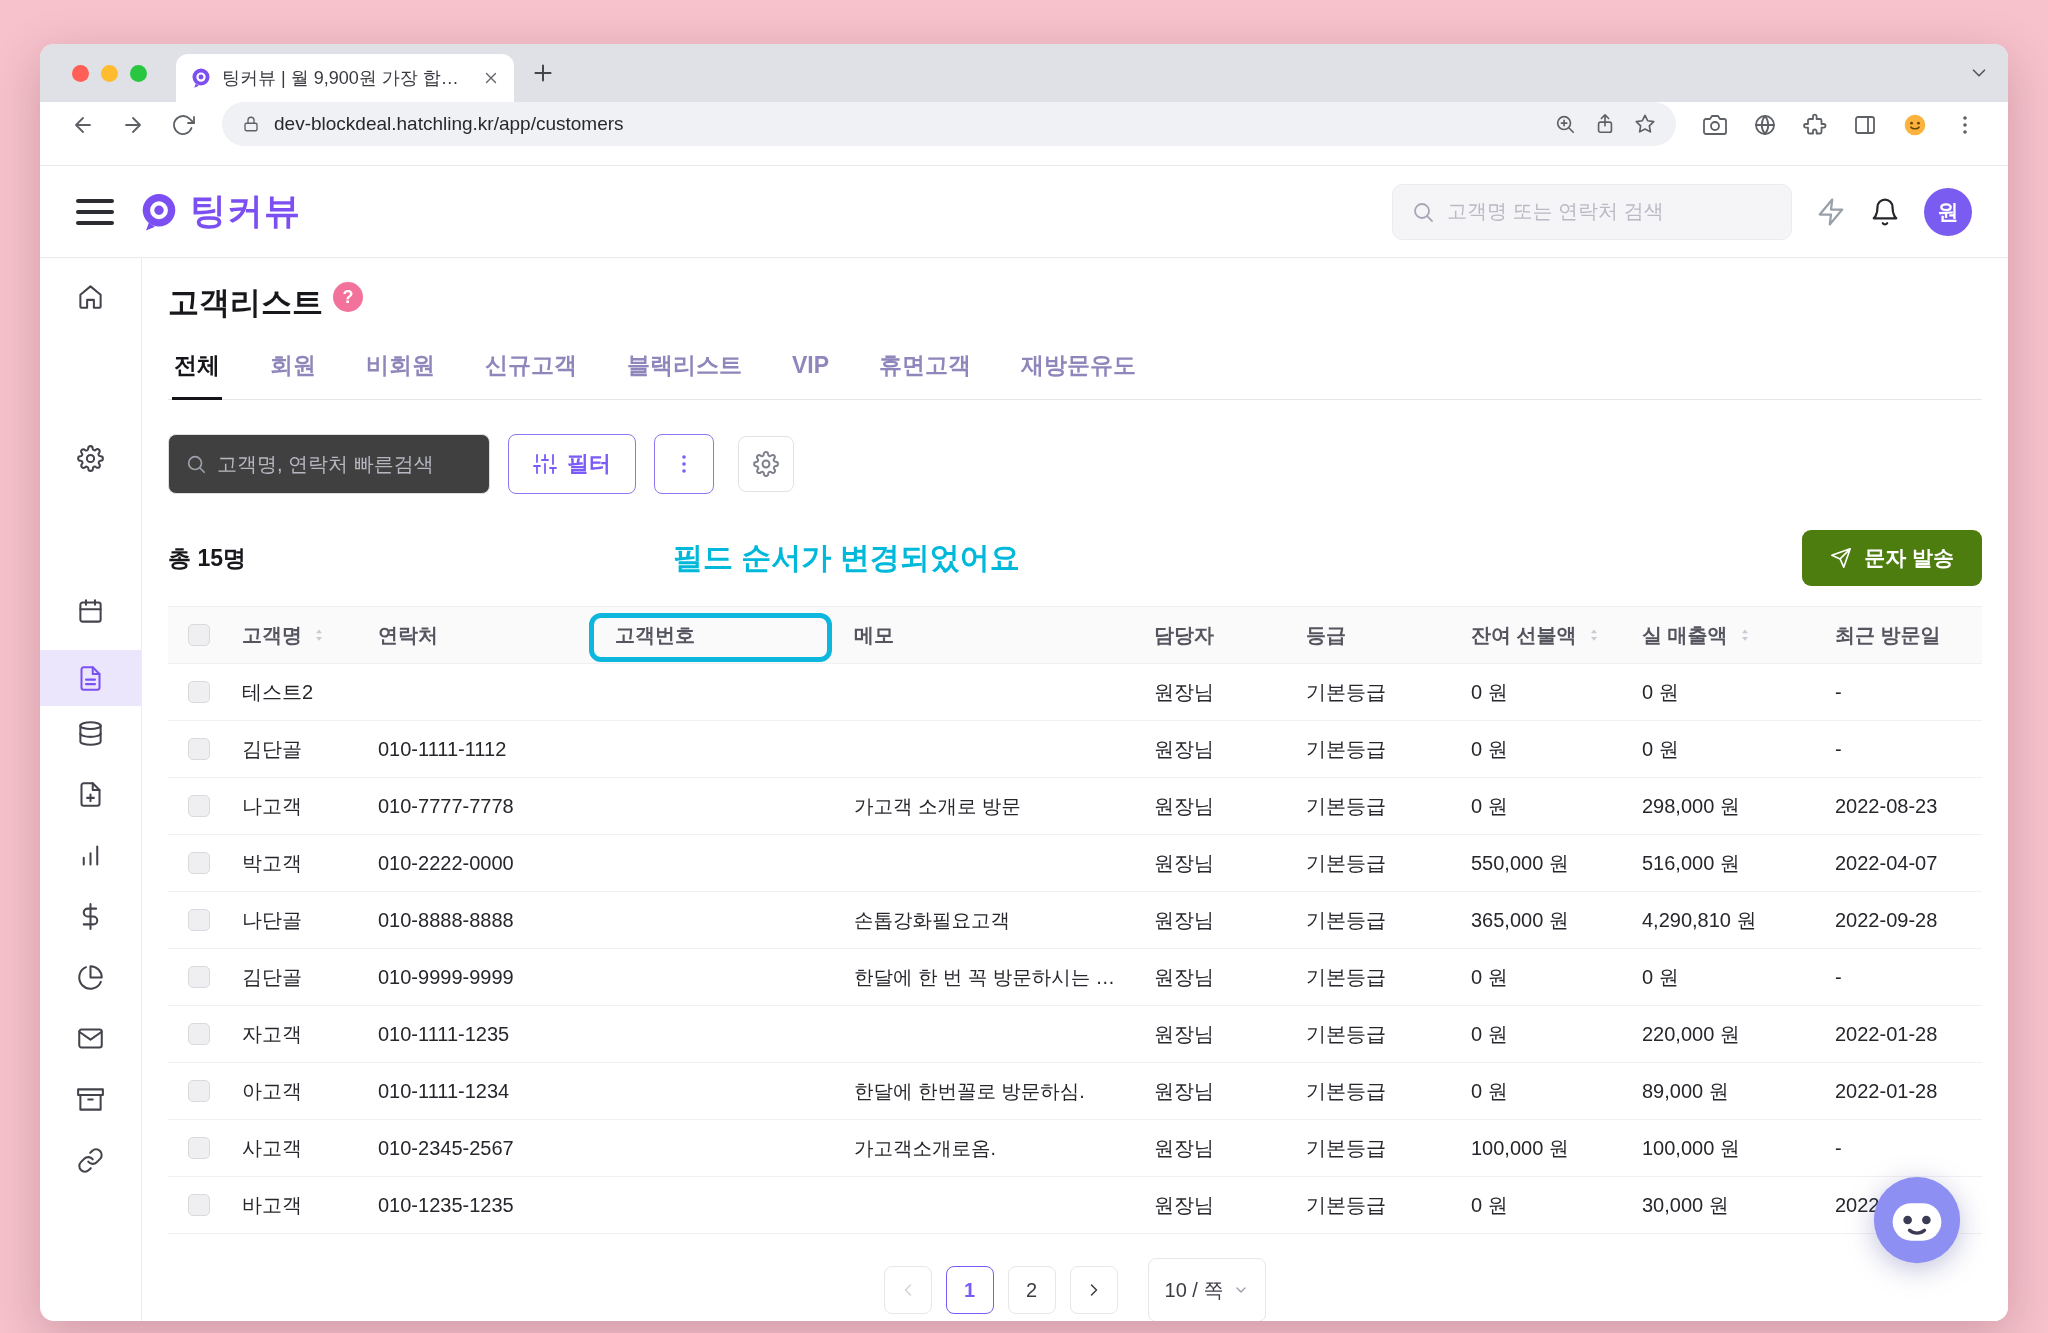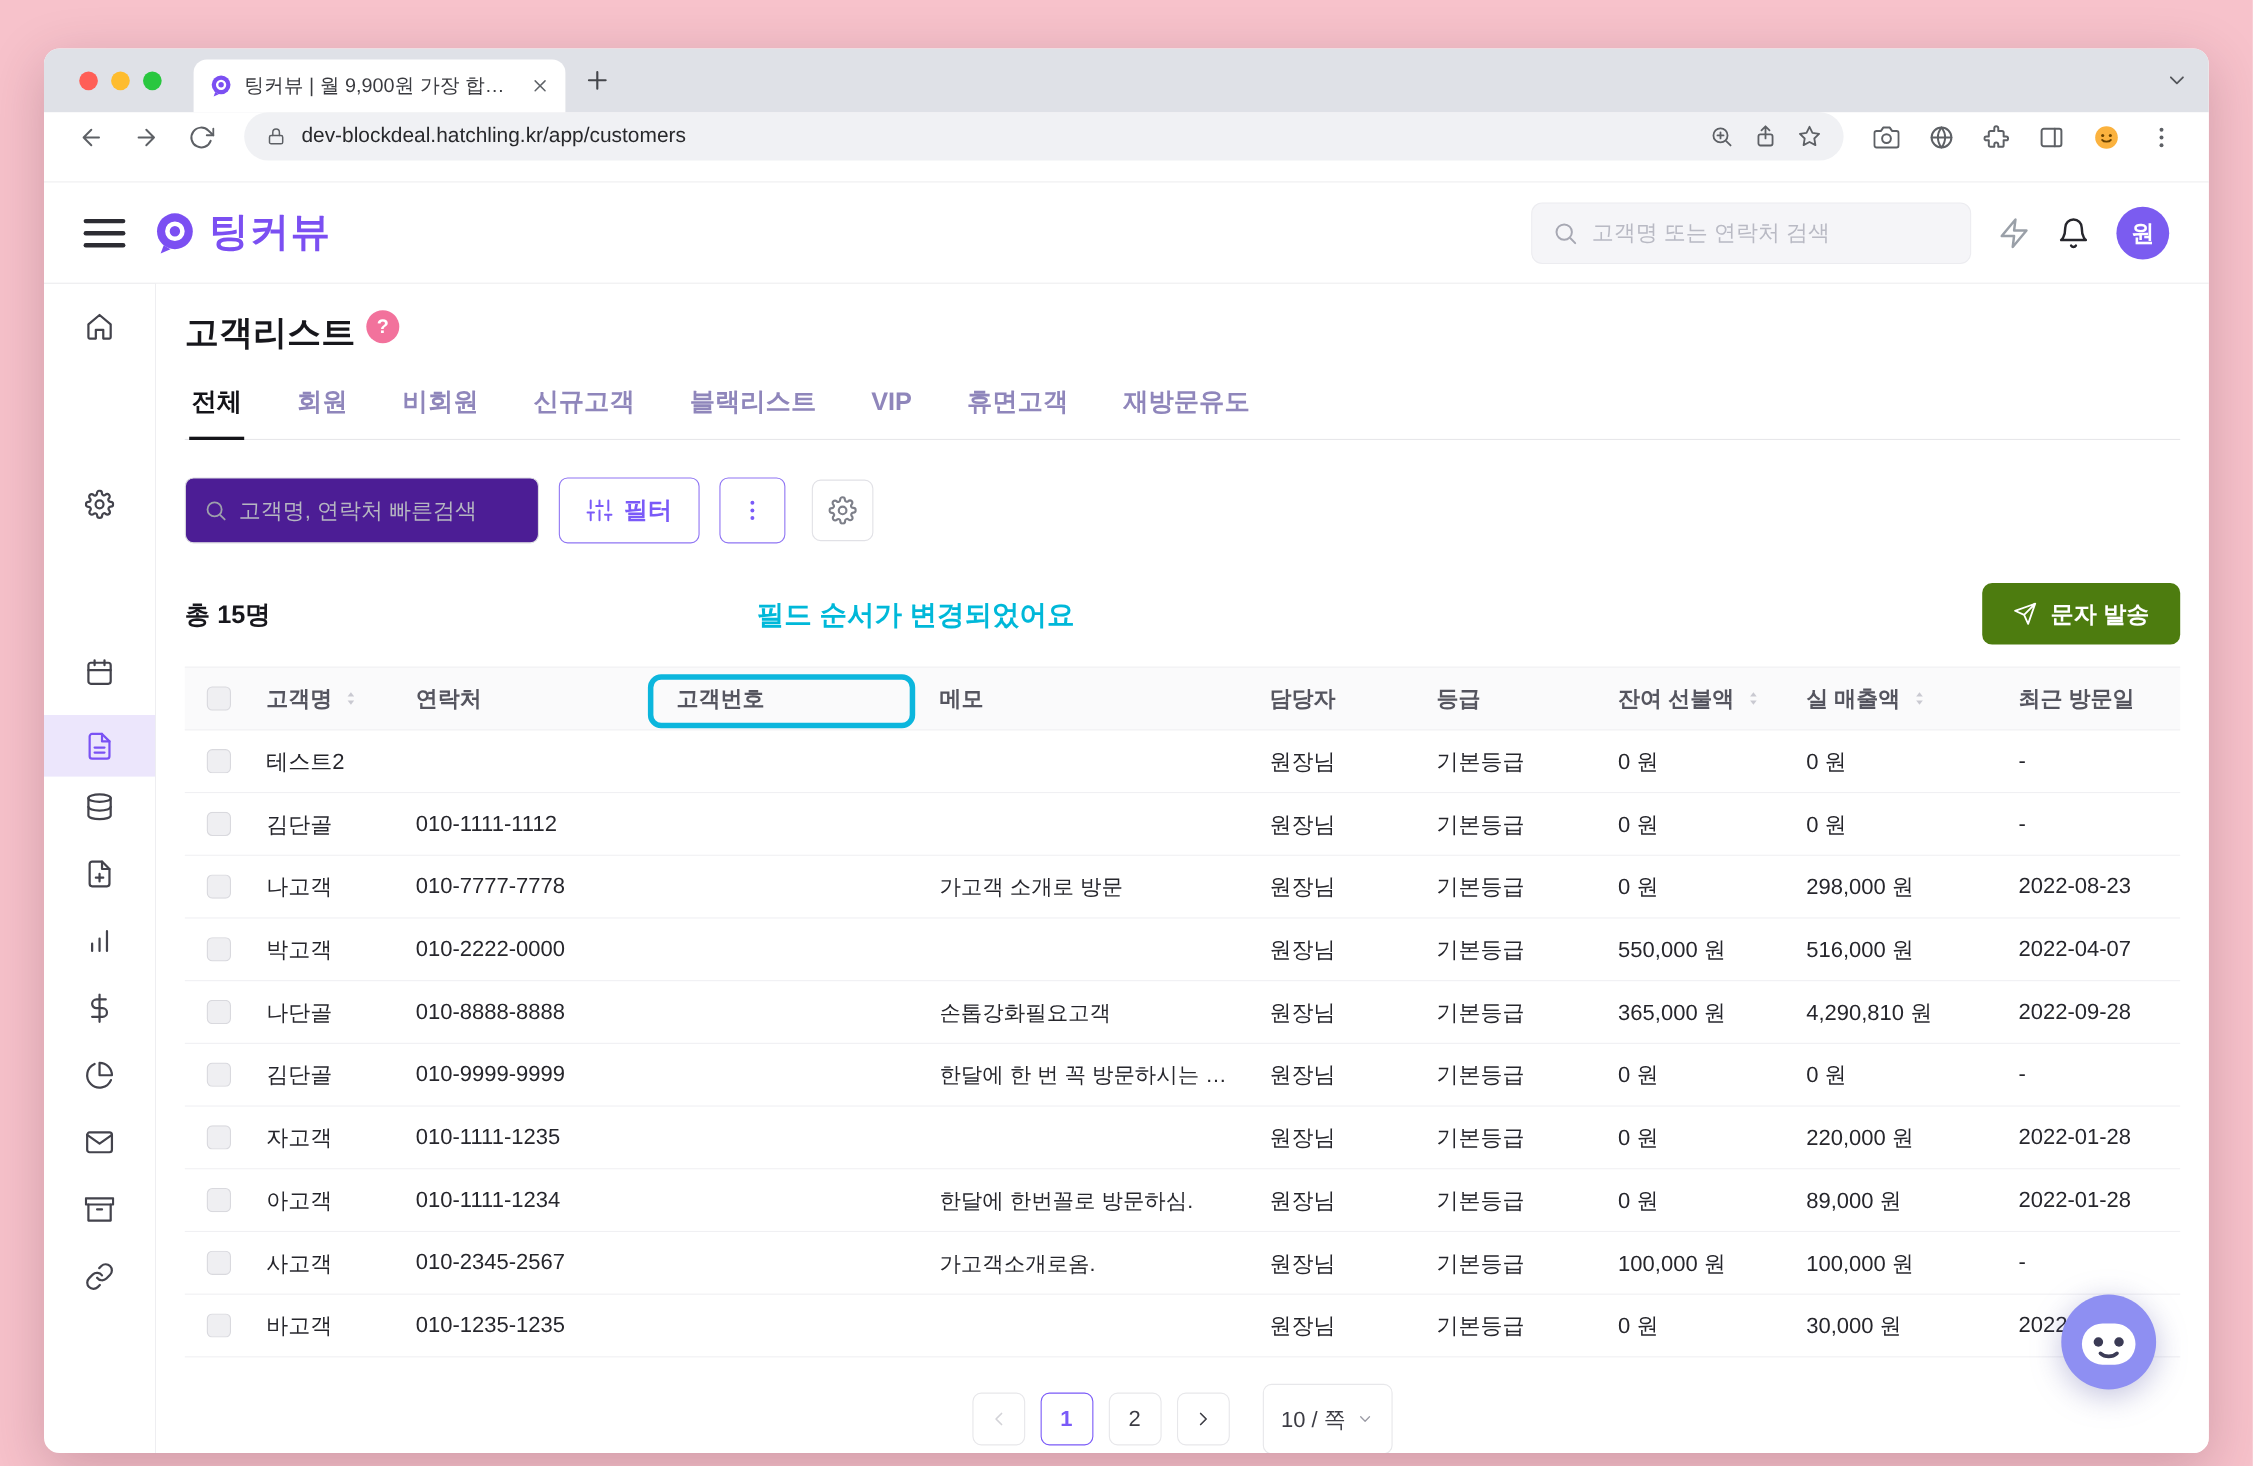--- a/index.html
+++ b/index.html
@@ -59,30 +59,30 @@
   .help-badge{width:30px;height:30px;border-radius:50%;background:#f2729c;color:#fff;font-size:18px;font-weight:700;display:flex;align-items:center;justify-content:center;margin-left:10px;}
   .title-actions{margin-left:auto;display:flex;gap:16px;}
   .btn-primary{height:56px;padding:0 26px;border:none;border-radius:9px;background:#7a5cf0;color:#fff;font-size:21px;font-weight:700;font-family:inherit;display:flex;align-items:center;gap:10px;}
 
   .ctabs{display:flex;gap:46px;border-bottom:1px solid #e7e7ea;padding:0 4px;}
   .ctab{background:none;border:none;font-family:inherit;font-size:23px;font-weight:700;color:#8f86bb;padding:6px 2px 18px;position:relative;}
   .ctab.active{color:#141419;font-weight:800;}
   .ctab.active::after{content:"";position:absolute;left:0;right:0;bottom:-1px;height:3px;background:#141419;}
 
   .filter-row{margin-top:34px;display:flex;align-items:center;gap:18px;}
-  .qsearch{width:322px;height:60px;border:1px solid #dcdce1;border-radius:8px;display:flex;align-items:center;gap:10px;padding:0 16px;background:#4c1d95;}
+  .qsearch{width:322px;height:60px;border:1px solid #dcdce1;border-radius:8px;display:flex;align-items:center;gap:10px;padding:0 16px;background:#404040;}
   .qsearch .ic{color:#9ea0ab;}
   .qsearch .ph{font-size:20px;color:#b6b7c1;white-space:nowrap;overflow:hidden;}
   .btn-filter{height:60px;padding:0 24px;border:1px solid #8f75f3;border-radius:8px;background:#fff;color:#7a5af8;font-size:22px;font-weight:700;display:flex;align-items:center;gap:10px;font-family:inherit;}
   .btn-more{width:60px;height:60px;border:1px solid #8f75f3;border-radius:8px;background:#fff;color:#7a5af8;display:flex;align-items:center;justify-content:center;}
   .btn-gear{width:56px;height:56px;border:1px solid #e1e1e6;border-radius:8px;background:#fff;color:#7d7f89;display:flex;align-items:center;justify-content:center;margin-left:6px;}
 
   .count-row{margin-top:36px;display:flex;align-items:center;position:relative;}
   .total-count{font-size:23px;font-weight:800;color:#17171c;}
-  .annotation{position:absolute;left:520px;font-size:25px;font-weight:800;color:#00b8d9;}
+  .annotation{position:absolute;left:505px;font-size:30px;font-weight:800;color:#00b8d9;}
   .btn-sms{margin-left:auto;height:56px;padding:0 28px;border:none;border-radius:9px;background:#4d7c0f;color:#fff;font-size:21px;font-weight:700;display:flex;align-items:center;gap:12px;font-family:inherit;}
 
   
   .ctable{margin-top:20px;}
   .trow{display:grid;grid-template-columns:62px 136px 237px 239px 300px 152px 165px 171px 193px minmax(0,1fr);align-items:center;height:57px;border-bottom:1px solid #f0f0f3;}
   .trow.thead{background:#fafafb;border-top:1px solid #efeff2;height:58px;}
   .tcell{padding:0 12px;font-size:20px;color:#26262c;white-space:nowrap;overflow:hidden;text-overflow:ellipsis;}
   .tcell.c-memo{font-size:19.5px;}
   .tcell.cb{display:flex;justify-content:center;padding:0;}
   .thead .tcell{color:#55555f;font-weight:700;display:flex;align-items:center;gap:8px;overflow:visible;}

